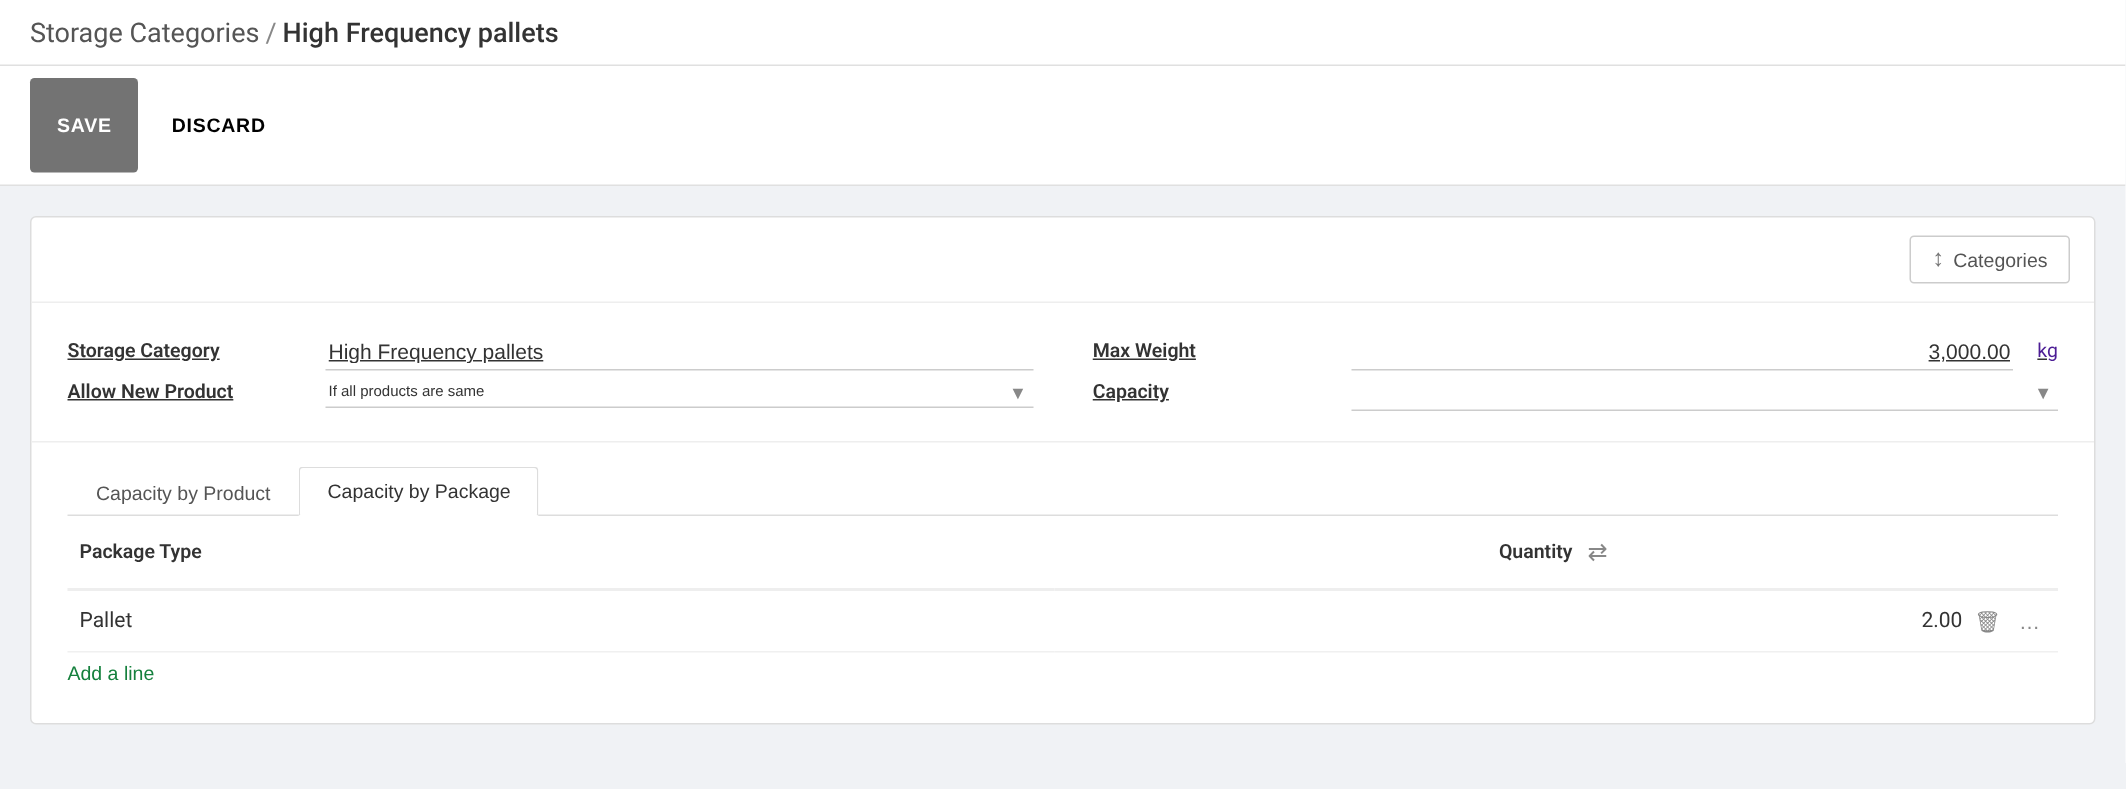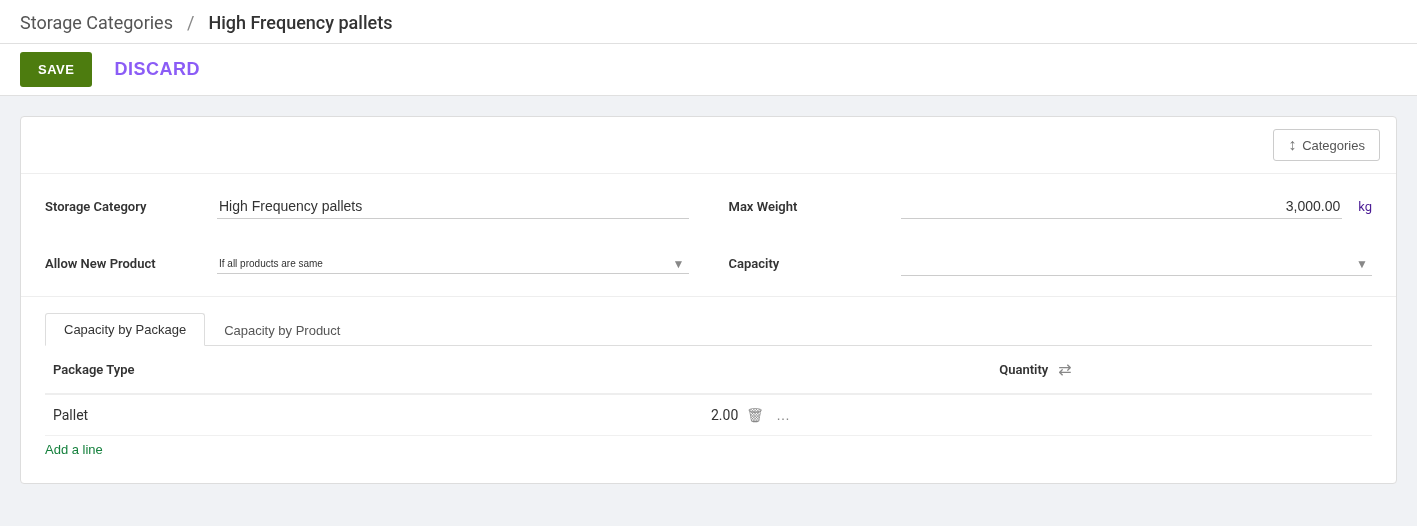--- a/index.html
+++ b/index.html
@@ -12,21 +12,21 @@
 
     
     .top-bar {
       background: #fff;
       padding: 12px 20px 0 20px;
       border-bottom: 1px solid #e0e0e0;
     }
     .breadcrumb {
       display: flex;
       align-items: center;
-      gap: 14px;
+      gap: 4px;
       font-size: 18px;
       color: #555;
       margin-bottom: 10px;
     }
     .breadcrumb .parent-link {
       color: #555;
       font-weight: 400;
     }
     .breadcrumb .separator {
       color: #888;
@@ -39,36 +39,36 @@
     
     .action-bar {
       display: flex;
       align-items: center;
       gap: 8px;
       padding: 8px 20px;
       background: #fff;
       border-bottom: 1px solid #e0e0e0;
     }
     .btn-save {
-      background: #4d7c0f;
+      background: #737373;
       color: #fff;
       border: none;
-      padding: 10px 18px;
+      padding: 24px 18px;
       font-size: 13px;
       font-weight: 600;
       border-radius: 3px;
       cursor: pointer;
       letter-spacing: 0.5px;
     }
     .btn-discard {
       background: transparent;
-      color: #8b5cf6;
+      color: #000000;
       border: none;
       padding: 7px 14px;
-      font-size: 18px;
+      font-size: 13px;
       font-weight: 600;
       cursor: pointer;
       letter-spacing: 0.5px;
     }
 
     
     .main-content {
       padding: 20px 20px;
     }
 
@@ -104,21 +104,22 @@
     }
 
     
     .form-section {
       padding: 20px 24px;
       border-bottom: 1px solid #eee;
     }
     .form-grid {
       display: grid;
       grid-template-columns: 1fr 1fr;
-      gap: 32px 40px;
+      gap: 2px 40px;
+      text-decoration: underline;
     }
     .form-row {
       display: flex;
       align-items: center;
       gap: 12px;
     }
     .form-label {
       font-weight: 600;
       color: #333;
       min-width: 160px;
@@ -236,21 +237,21 @@
       font-size: 14px;
       color: #333;
       border-bottom: 1px solid #f0f0f0;
     }
     .data-table td.qty-cell {
       text-align: right;
     }
     .row-actions {
       display: flex;
       align-items: center;
-      justify-content: flex-start;
+      justify-content: flex-end;
       gap: 4px;
     }
     .icon-btn {
       background: transparent;
       border: none;
       cursor: pointer;
       color: #888;
       padding: 2px 4px;
       font-size: 14px;
     }
@@ -334,25 +335,25 @@
             </select>
             <span class="select-arrow">▼</span>
           </div>
         </div>
 
       </div>
     </div>
 
     <div class="tabs-section">
       <div class="tabs-nav">
+        <button class="tab-item">
+          <span>Capacity by Product</span>
+        </button>
         <button class="tab-item active">
           <span>Capacity by Package</span>
-        </button>
-        <button class="tab-item">
-          <span>Capacity by Product</span>
         </button>
       </div>
     </div>
 
     <div class="tab-content">
       <table class="data-table">
         <thead>
           <tr>
             <th>Package Type</th>
             <th class="qty-header">

